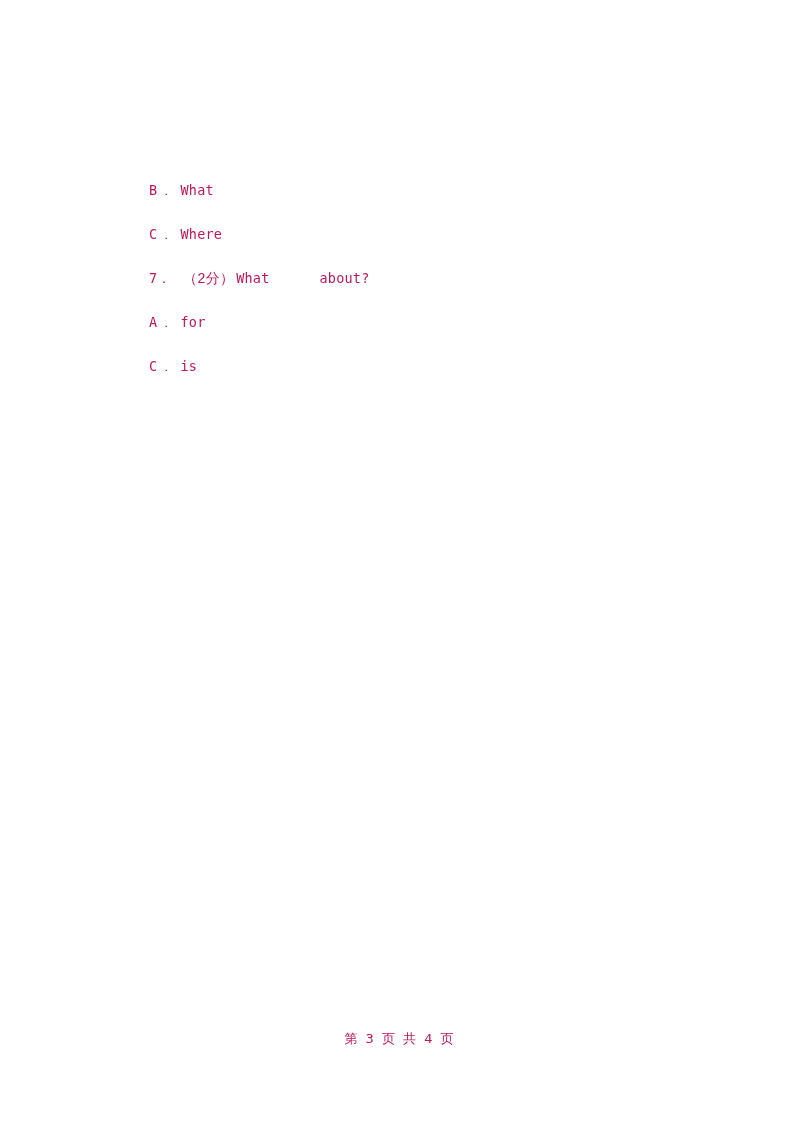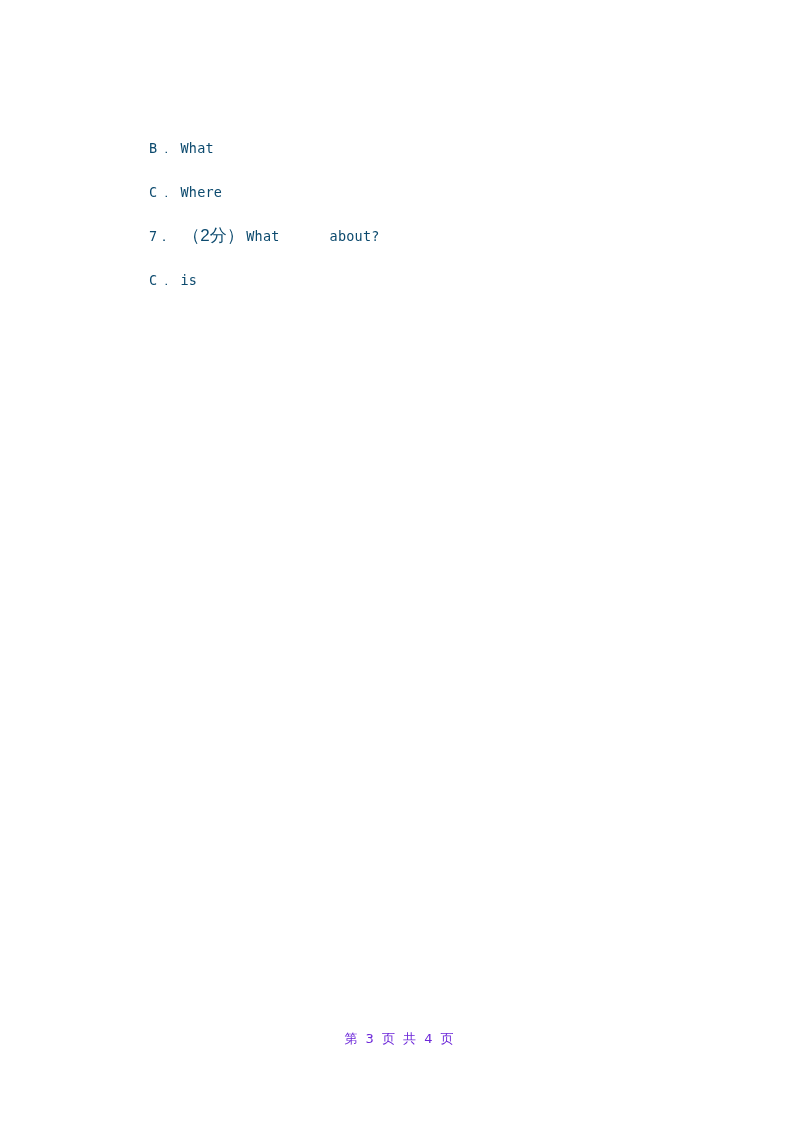--- a/index.html
+++ b/index.html
@@ -28,23 +28,23 @@
   .content {
     position: absolute;
     left: 99px;
     top: 100px;
     width: 610px;
   }
 
   .line {
     font-family: "DejaVu Sans Mono", "Liberation Mono", monospace;
     font-size: 13.5px;
-    line-height: 32px;
+    line-height: 60px;
     height: 44px;
-    color: #0c4a6e;
+    color: #be185d;
     white-space: pre;
     letter-spacing: 0.2px;
   }
 
   .line.option {
     font-size: 13.5px;
   }
 
   .opt-letter {
     display: inline-block;
@@ -58,22 +58,22 @@
     display: inline-block;
     padding-left: 5px;
   }
 
   .q-num {
     display: inline-block;
     padding-right: 12px;
   }
   .q-score {
     display: inline-block;
-    font-family: Liberation Sans, sans-serif;
-    font-size: 17px;
+    font-family: Liberation Mono, monospace;
+    font-size: 14px;
   }
   .q-stem-a {
     display: inline-block;
     padding-left: 2px;
   }
   .q-blank {
     display: inline-block;
     width: 50px;
   }
   .q-stem-b {
@@ -81,21 +81,21 @@
   }
 
   .footer {
     position: absolute;
     left: 0;
     top: 1030px;
     width: 800px;
     text-align: center;
     font-family: "DejaVu Sans", "Liberation Sans", sans-serif;
     font-size: 13px;
-    color: #6d28d9;
+    color: #be185d;
     letter-spacing: 2px;
     white-space: pre;
   }
 </style>
 </head>
 <body>
 
 <div class="page">
 
   <div class="content">
@@ -105,20 +105,23 @@
     </div>
 
     <div class="line option">
       <span class="opt-letter">C</span><span class="opt-dot">．</span><span class="opt-text">Where</span>
     </div>
 
     <div class="line question">
       <span class="q-num">7．</span><span class="q-score">（2分）</span><span class="q-stem-a">What</span><span class="q-blank"></span><span class="q-stem-b">about?</span>
     </div>
 
+    <div class="line option">
+      <span class="opt-letter">A</span><span class="opt-dot">．</span><span class="opt-text">for</span>
+    </div>
 
 
     <div class="line option">
       <span class="opt-letter">C</span><span class="opt-dot">．</span><span class="opt-text">is</span>
     </div>
 
   </div>
 
   <div class="footer">第 3 页 共 4 页</div>
 

